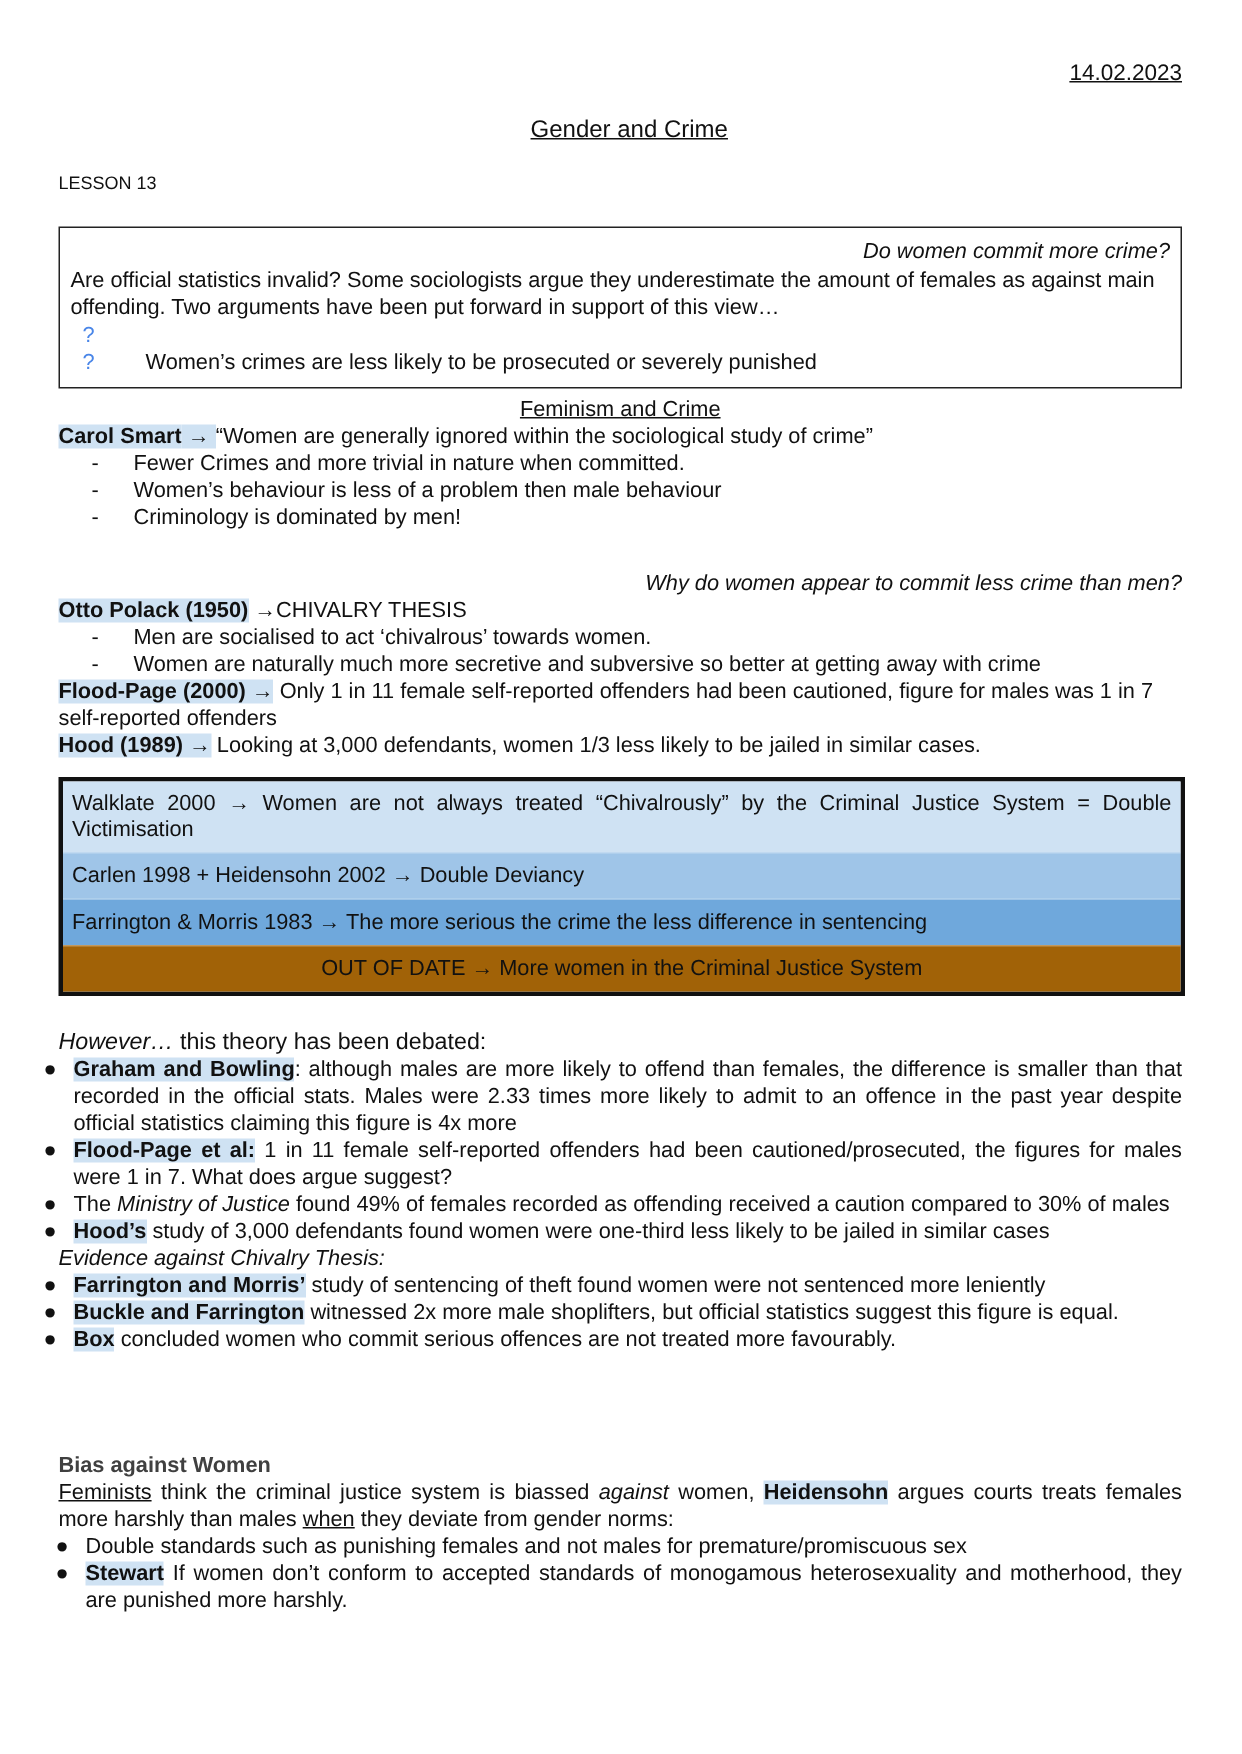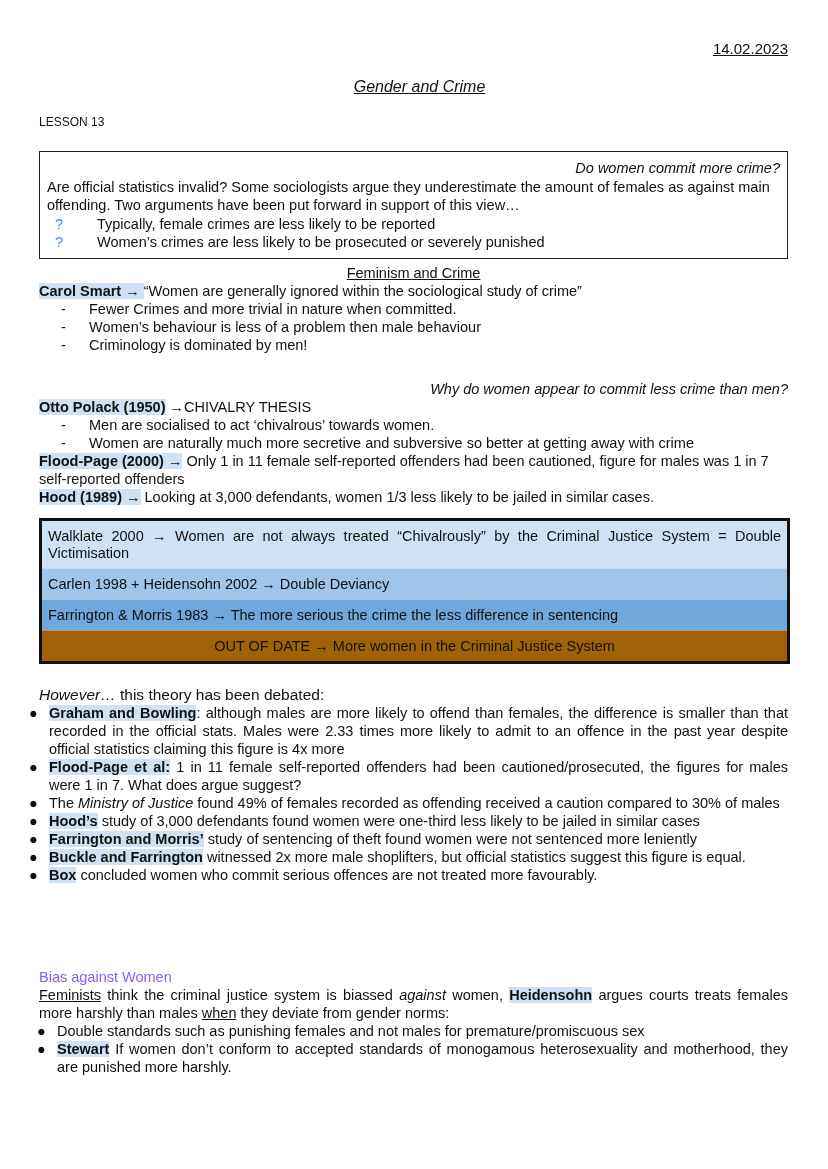--- a/index.html
+++ b/index.html
@@ -3,21 +3,21 @@
   <meta charset="utf-8">
   <style>
     html, body { margin: 0; padding: 0; background: #ffffff; }
     body {
       width: 828px; height: 1169px; position: relative; overflow: hidden;
       font-family: "Liberation Sans", sans-serif; color: #111; font-size: 14.5px;
     }
     .page { position: absolute; left: 39px; top: 0; width: 749px; }
     .date { position: absolute; right: 0; top: 40px; font-size: 15px; text-decoration: underline; }
     .lesson { position: absolute; left: 0; top: 71px; font-size: 12px; margin-top: 44px; }
-    .title { position: absolute; left: 12px; right: 0; top: 78px; text-align: center; font-size: 16px; text-decoration: underline; font-style: italic; }
+    .title { position: absolute; left: 12px; right: 0; top: 78px; text-align: center; font-size: 16px; text-decoration: underline; }
 
     .box1 { position: absolute; left: 0; top: 121px; width: 733px; border: 1.5px solid #222; padding: 7px 7px 6px 7px; line-height: 18.5px; margin-top: 30px; }
     .box1 .q { text-align: right; font-style: italic; }
     .qlist { margin: 0; padding: 0; list-style: none; }
     .qlist li { display: flex; }
     .qlist .qm { color: #4a86e8; width: 50px; padding-left: 8px; box-sizing: border-box; }
 
     .sec { position: absolute; left: 0; width: 749px; line-height: 18px; }
     .center-u { text-align: center; text-decoration: underline; }
     .hl { background: #cfe2f3; font-weight: bold; }
@@ -33,40 +33,39 @@
     .row:first-child { border-top: none; }
     .r1 { background: #cfe2f3; text-align: justify; }
     .r2 { background: #9fc5e8; }
     .r3 { background: #6fa8dc; }
     .r4 { background: #a16207; text-align: center; }
 
     .blist { margin: 0; padding: 0; list-style: none; }
     .blist li { display: flex; line-height: 18px; }
     .blist li .bul { width: 20px; flex: none; margin-left: -10px; }
     .blist li .txt { flex: 1; text-align: justify; }
-    .bias-h { color: #8b5cf6; font-weight: normal; }
+    .bias-h { color: #404040; font-weight: bold; }
     .u { text-decoration: underline; }
     i { font-style: italic; }
   </style>
 </head>
 <body>
 
 <div class="page">
 
   <div class="date">14.02.2023</div>
   <div class="lesson">LESSON 13</div>
   <div class="title">Gender and Crime</div>
 
   <div class="box1">
     <div class="q">Do women commit more crime?</div>
     <div><span>Are official statistics invalid? Some sociologists argue they </span><b>underestimate</b><span> the amount of females as against main offending. Two arguments have been put forward in support of this view…</span></div>
     <ul class="qlist">
       <li>
           <span class="qm">?</span>
-          <span>Typically, female crimes are less likely to be reported</span>
         </li>
       <li>
           <span class="qm">?</span>
           <span>Women’s crimes are less likely to be prosecuted or severely punished</span>
         </li>
     </ul>
   </div>
 
   <div class="sec" style="top:264px;">
     <div class="center-u">Feminism and Crime</div>
@@ -124,20 +123,21 @@
       </li>
       <li>
         <span class="bul">●</span>
         <span class="txt"><span>The </span><i>Ministry of Justice</i><span> found </span><b>49%</b><span> of females recorded as offending received a caution compared to </span><b>30%</b><span> of males</span></span>
       </li>
       <li>
         <span class="bul">●</span>
         <span class="txt"><span class="hl">Hood’s</span><span> study of </span><b>3,000</b><span> defendants found women were one-third less likely to be jailed in similar cases</span></span>
       </li>
     </ul>
+    <div style="font-style:italic;">Evidence against Chivalry Thesis:</div>
     <ul class="blist">
       <li>
         <span class="bul">●</span>
         <span class="txt"><span class="hl">Farrington and Morris’</span><span> study of sentencing of theft found women </span><b>were not</b><span> sentenced more leniently</span></span>
       </li>
       <li>
         <span class="bul">●</span>
         <span class="txt"><span class="hl">Buckle and Farrington</span><span> witnessed </span><b>2x</b><span> more male shoplifters, but official statistics suggest this figure is equal.</span></span>
       </li>
       <li>

